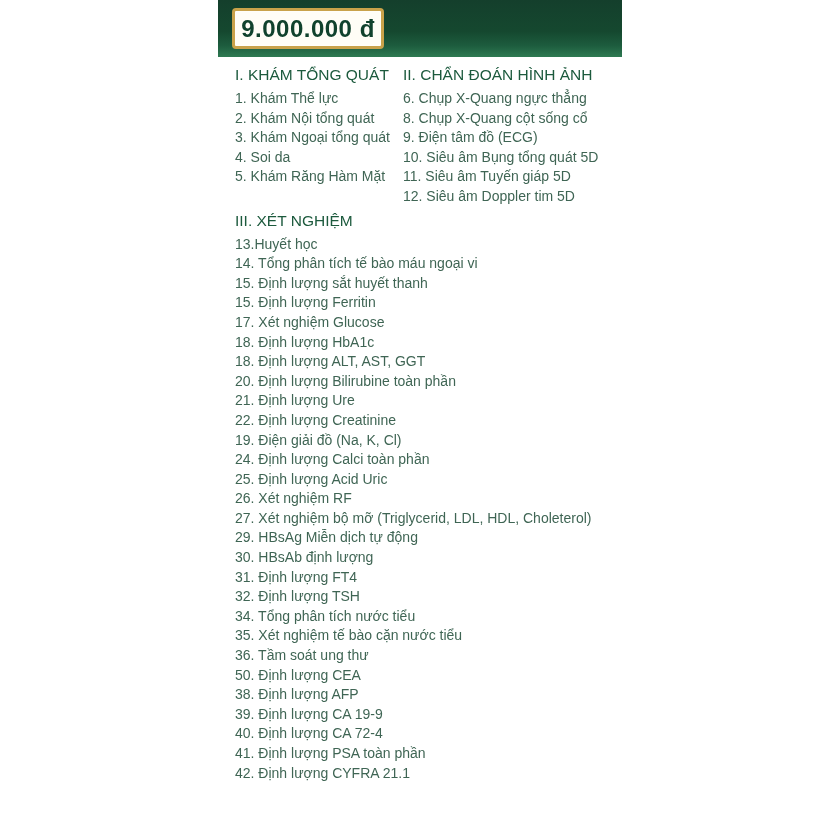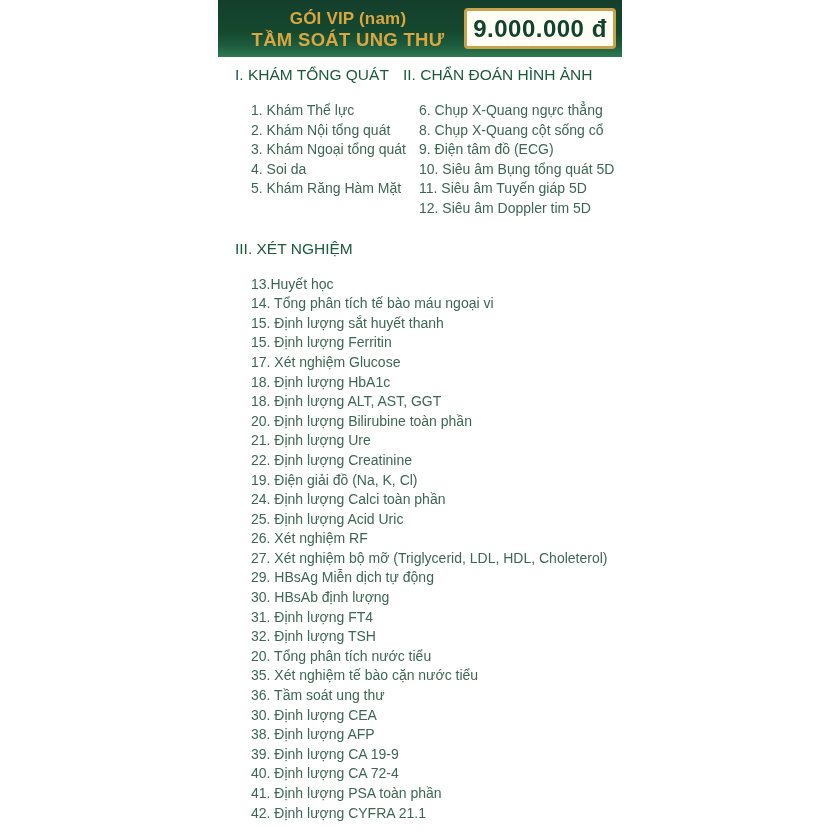--- a/index.html
+++ b/index.html
@@ -68,39 +68,35 @@
   .col-right { flex: 1; }
 
   .section-title {
     color: #1c5a3d;
     font-weight: 400;
     font-size: 15.5px;
     line-height: 21px;
     white-space: nowrap;
     margin-bottom: 4px;
   }
-  .items { margin: 16px; padding: 0; }
+  .items { margin: 0; padding: 0; }
   .item {
     color: #3f6554;
     font-size: 14px;
     line-height: 19.6px;
     white-space: nowrap;
   }
   .section-lab { margin-top: 3px; }
 </style>
 </head>
 <body>
 
 <div class="page">
 
   <div class="banner">
-    <div class="banner-title">
-      <div class="line1">GÓI VIP (nam)</div>
-      <div class="line2">TẦM SOÁT UNG THƯ</div>
-    </div>
     <div class="price-badge">
       <span>9.000.000 đ</span>
     </div>
   </div>
 
   <div class="content">
 
     <div class="cols">
       <div class="col-left">
         <div class="section-title">I. KHÁM TỔNG QUÁT</div>
@@ -140,24 +136,24 @@
           <div class="item">22. Định lượng Creatinine</div>
           <div class="item">19. Điện giải đồ (Na, K, Cl)</div>
           <div class="item">24. Định lượng Calci toàn phần</div>
           <div class="item">25. Định lượng Acid Uric</div>
           <div class="item">26. Xét nghiệm RF</div>
           <div class="item">27. Xét nghiệm bộ mỡ (Triglycerid, LDL, HDL, Choleterol)</div>
           <div class="item">29. HBsAg Miễn dịch tự động</div>
           <div class="item">30. HBsAb định lượng</div>
           <div class="item">31. Định lượng FT4</div>
           <div class="item">32. Định lượng TSH</div>
-          <div class="item">20. Tổng phân tích nước tiểu</div>
+          <div class="item">34. Tổng phân tích nước tiểu</div>
           <div class="item">35. Xét nghiệm tế bào cặn nước tiểu</div>
           <div class="item">36. Tầm soát ung thư</div>
-          <div class="item">30. Định lượng CEA</div>
+          <div class="item">50. Định lượng CEA</div>
           <div class="item">38. Định lượng AFP</div>
           <div class="item">39. Định lượng CA 19-9</div>
           <div class="item">40. Định lượng CA 72-4</div>
           <div class="item">41. Định lượng PSA toàn phần</div>
           <div class="item">42. Định lượng CYFRA 21.1</div>
         </div>
     </div>
 
   </div>
 </div>

